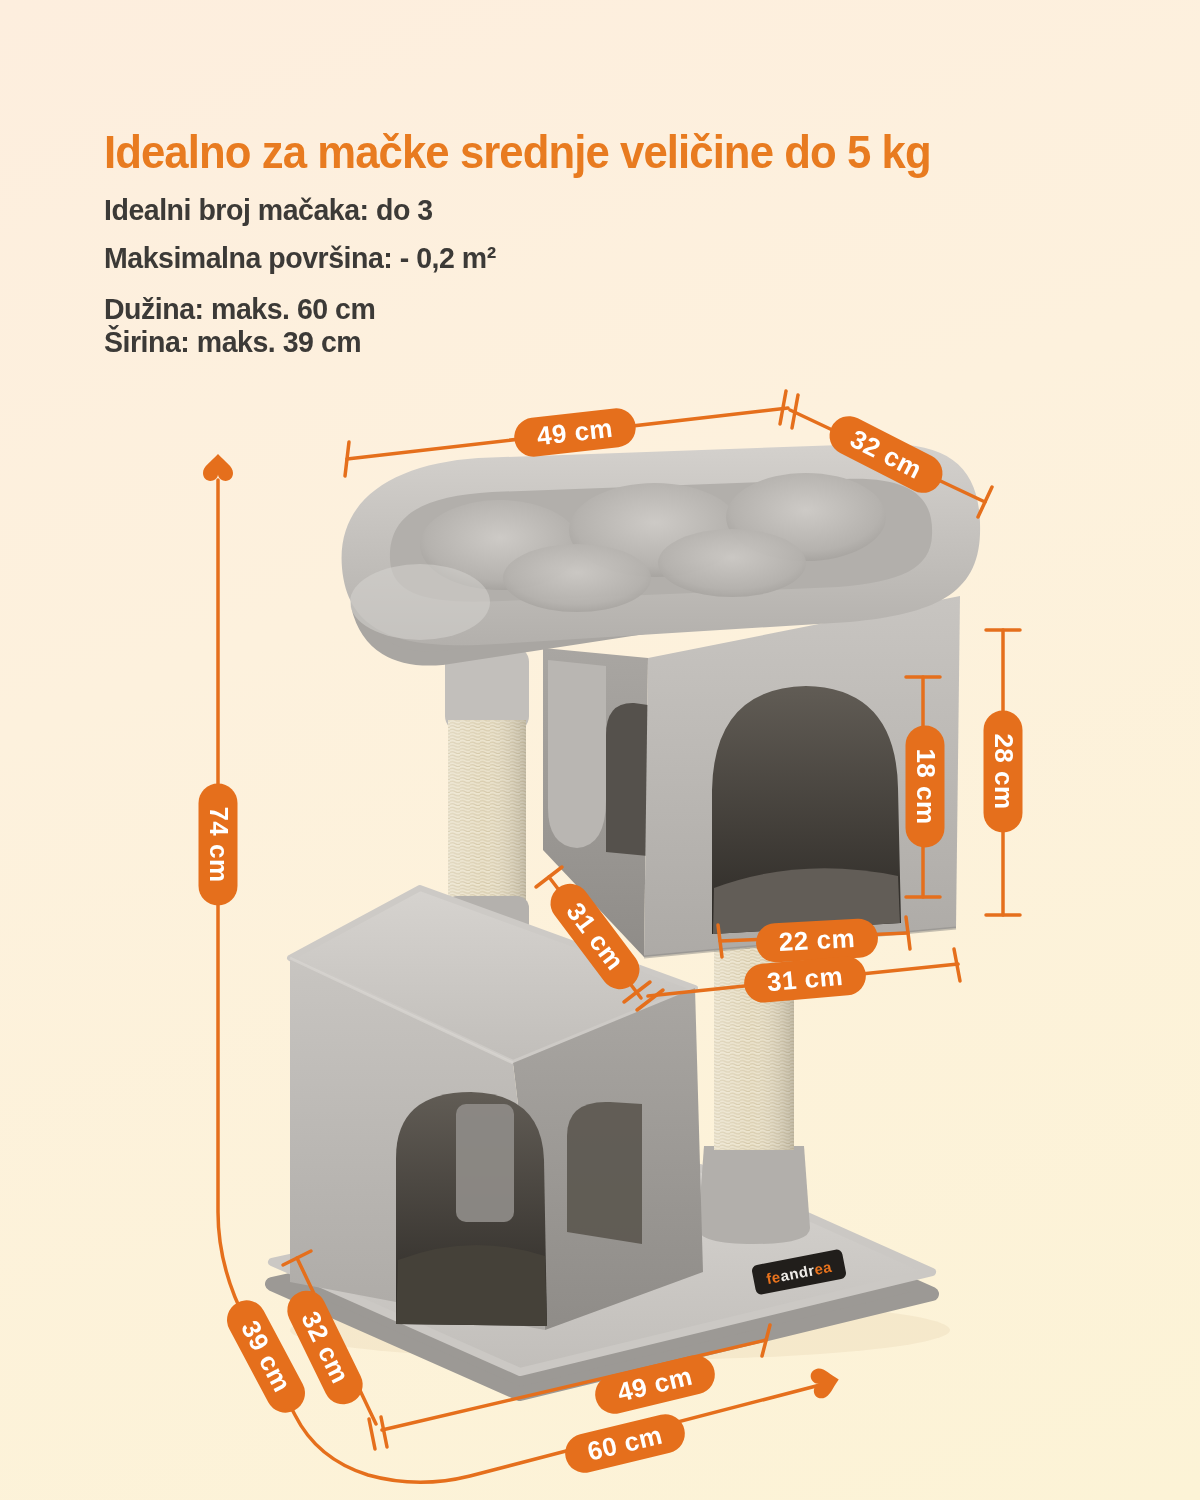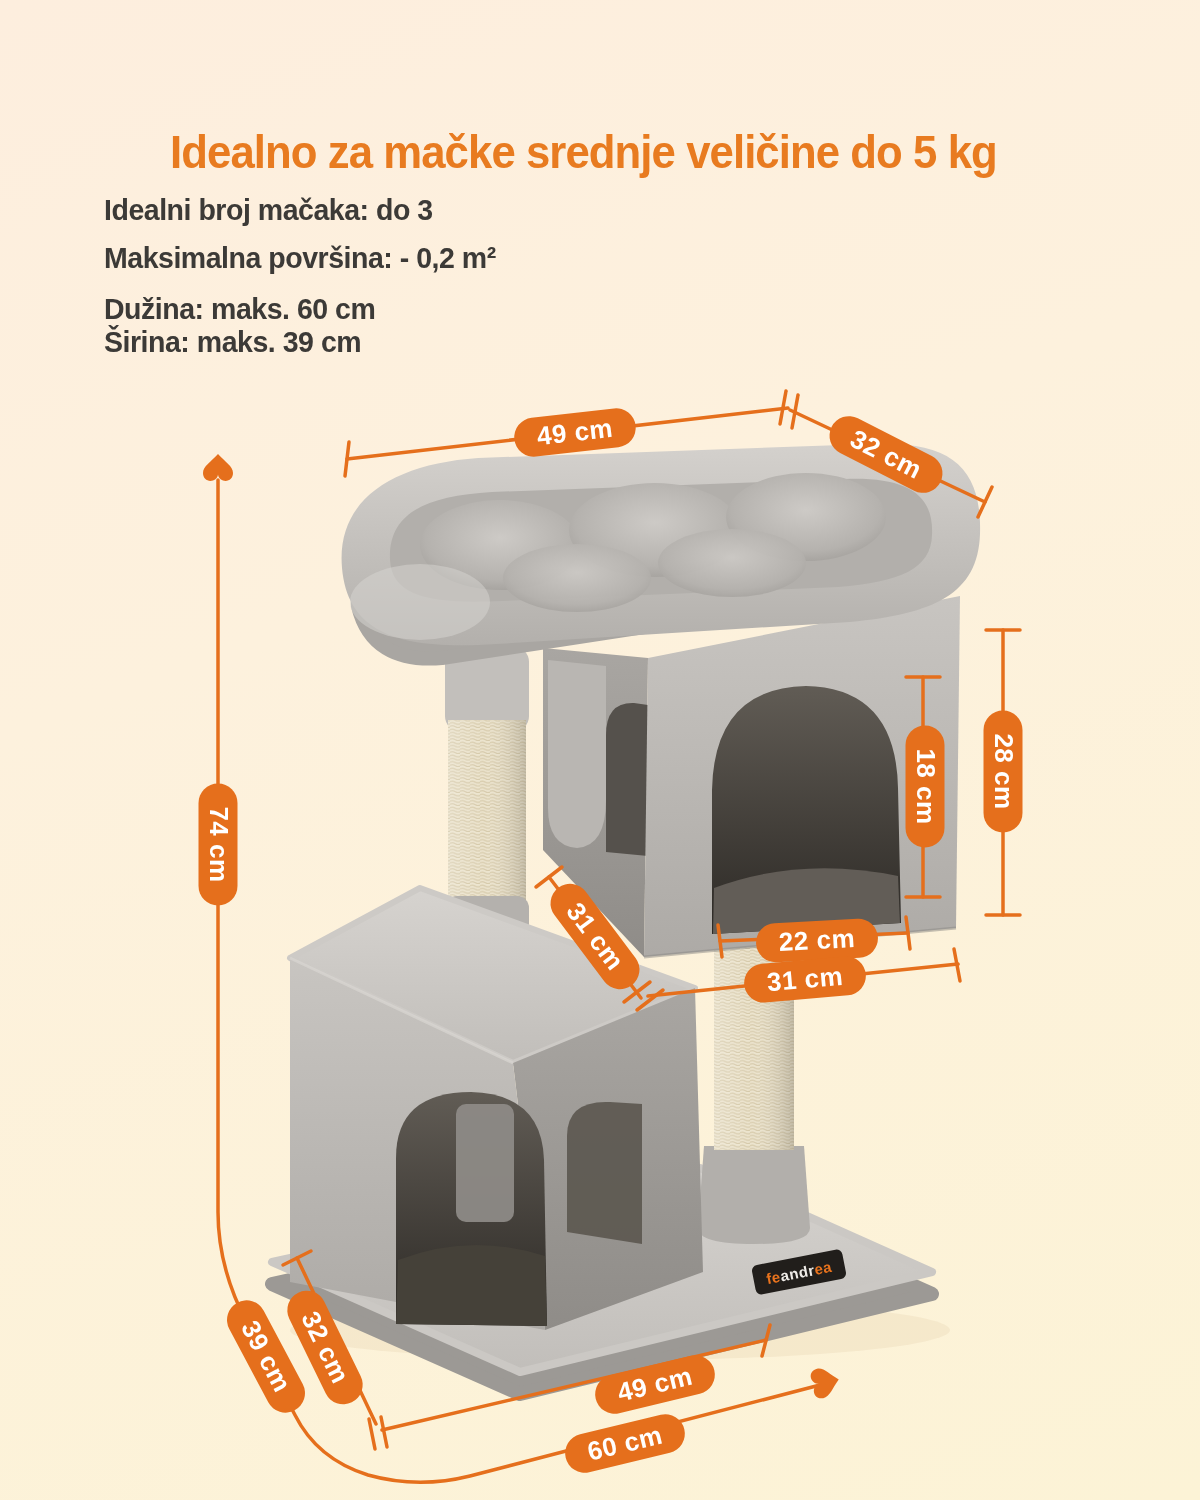--- a/index.html
+++ b/index.html
@@ -1,20 +1,19 @@
 <!DOCTYPE html>
 <html><head>
 <meta charset="utf-8">
 <style>
   html,body{margin:0;padding:0;}
   .stage{
     position:relative;width:1200px;height:1500px;overflow:hidden;
     background:linear-gradient(160deg,#fdeede 0%,#fdf1dd 38%,#fcf3d6 100%);
     font-family:"Liberation Sans",sans-serif;
-    text-align:right;
   }
   .art{position:absolute;left:0;top:0;width:1200px;height:1500px;}
 
   
   .hdr{position:absolute;left:104px;top:0;width:980px;}
   .title{
     position:absolute;left:0;top:124px;width:960px;
     font-size:47px;font-weight:700;color:#e87b20;letter-spacing:-1px;
     transform:scaleX(.93);transform-origin:left center;white-space:nowrap;
   }

